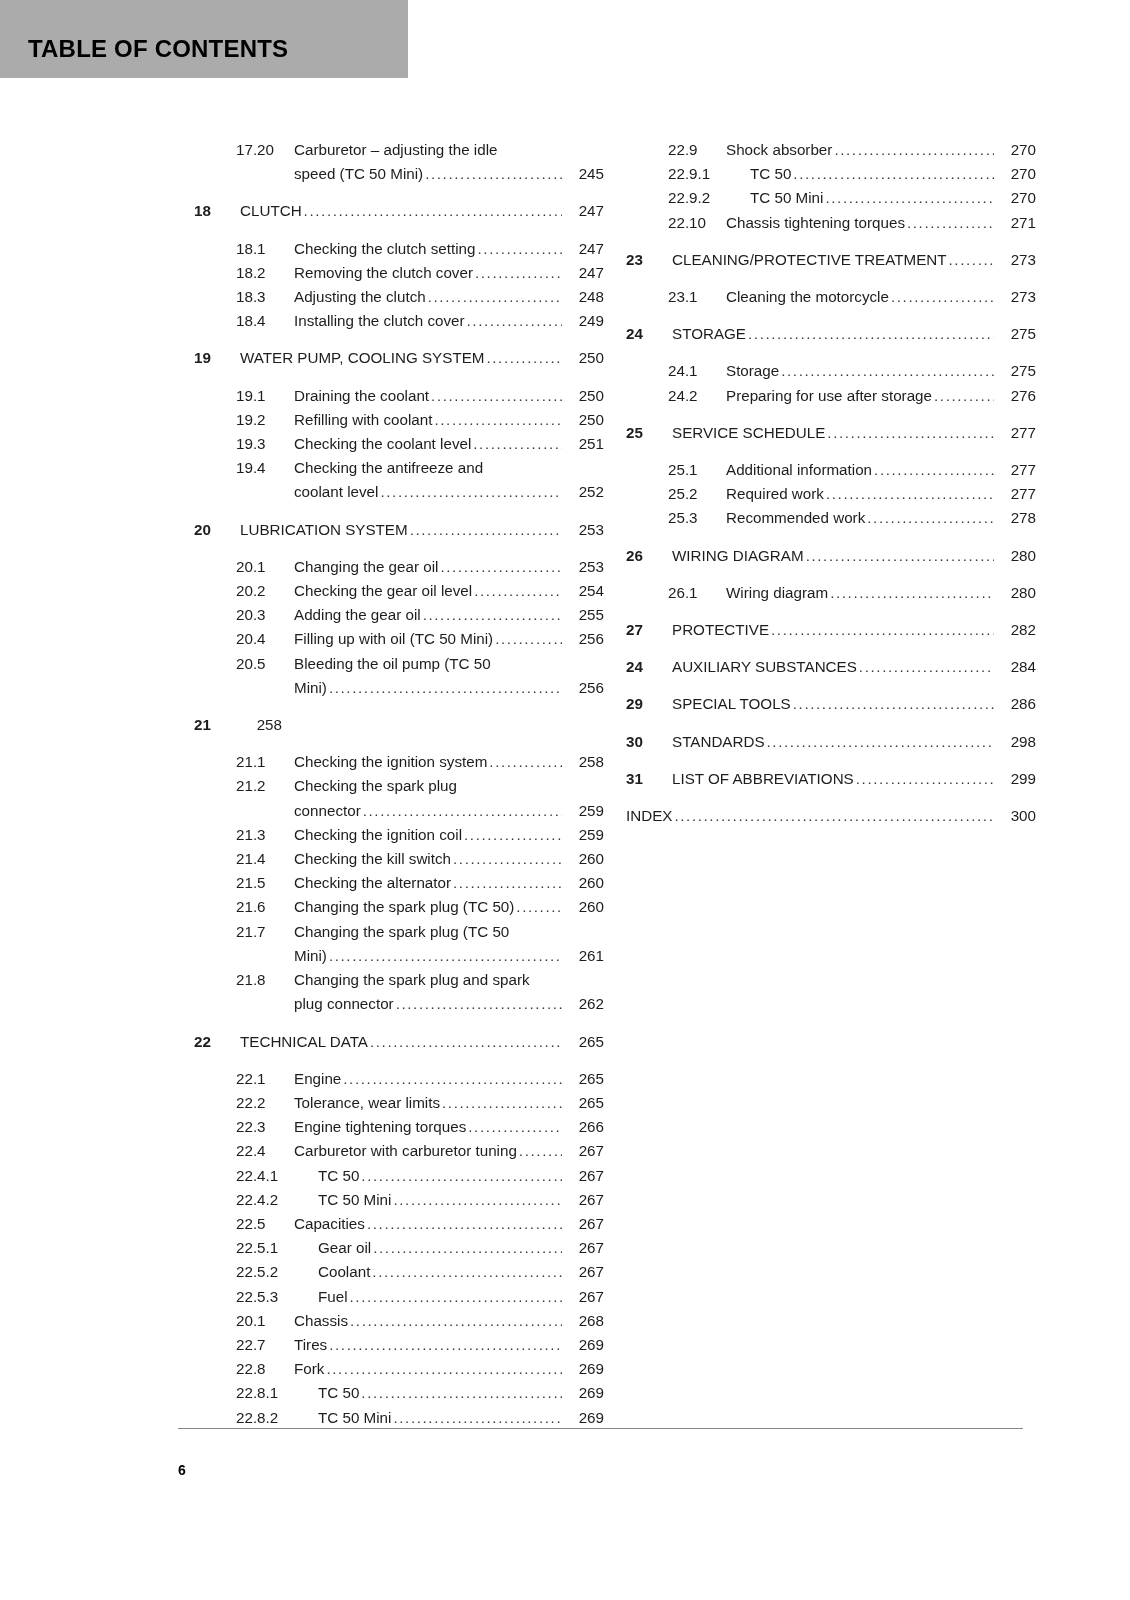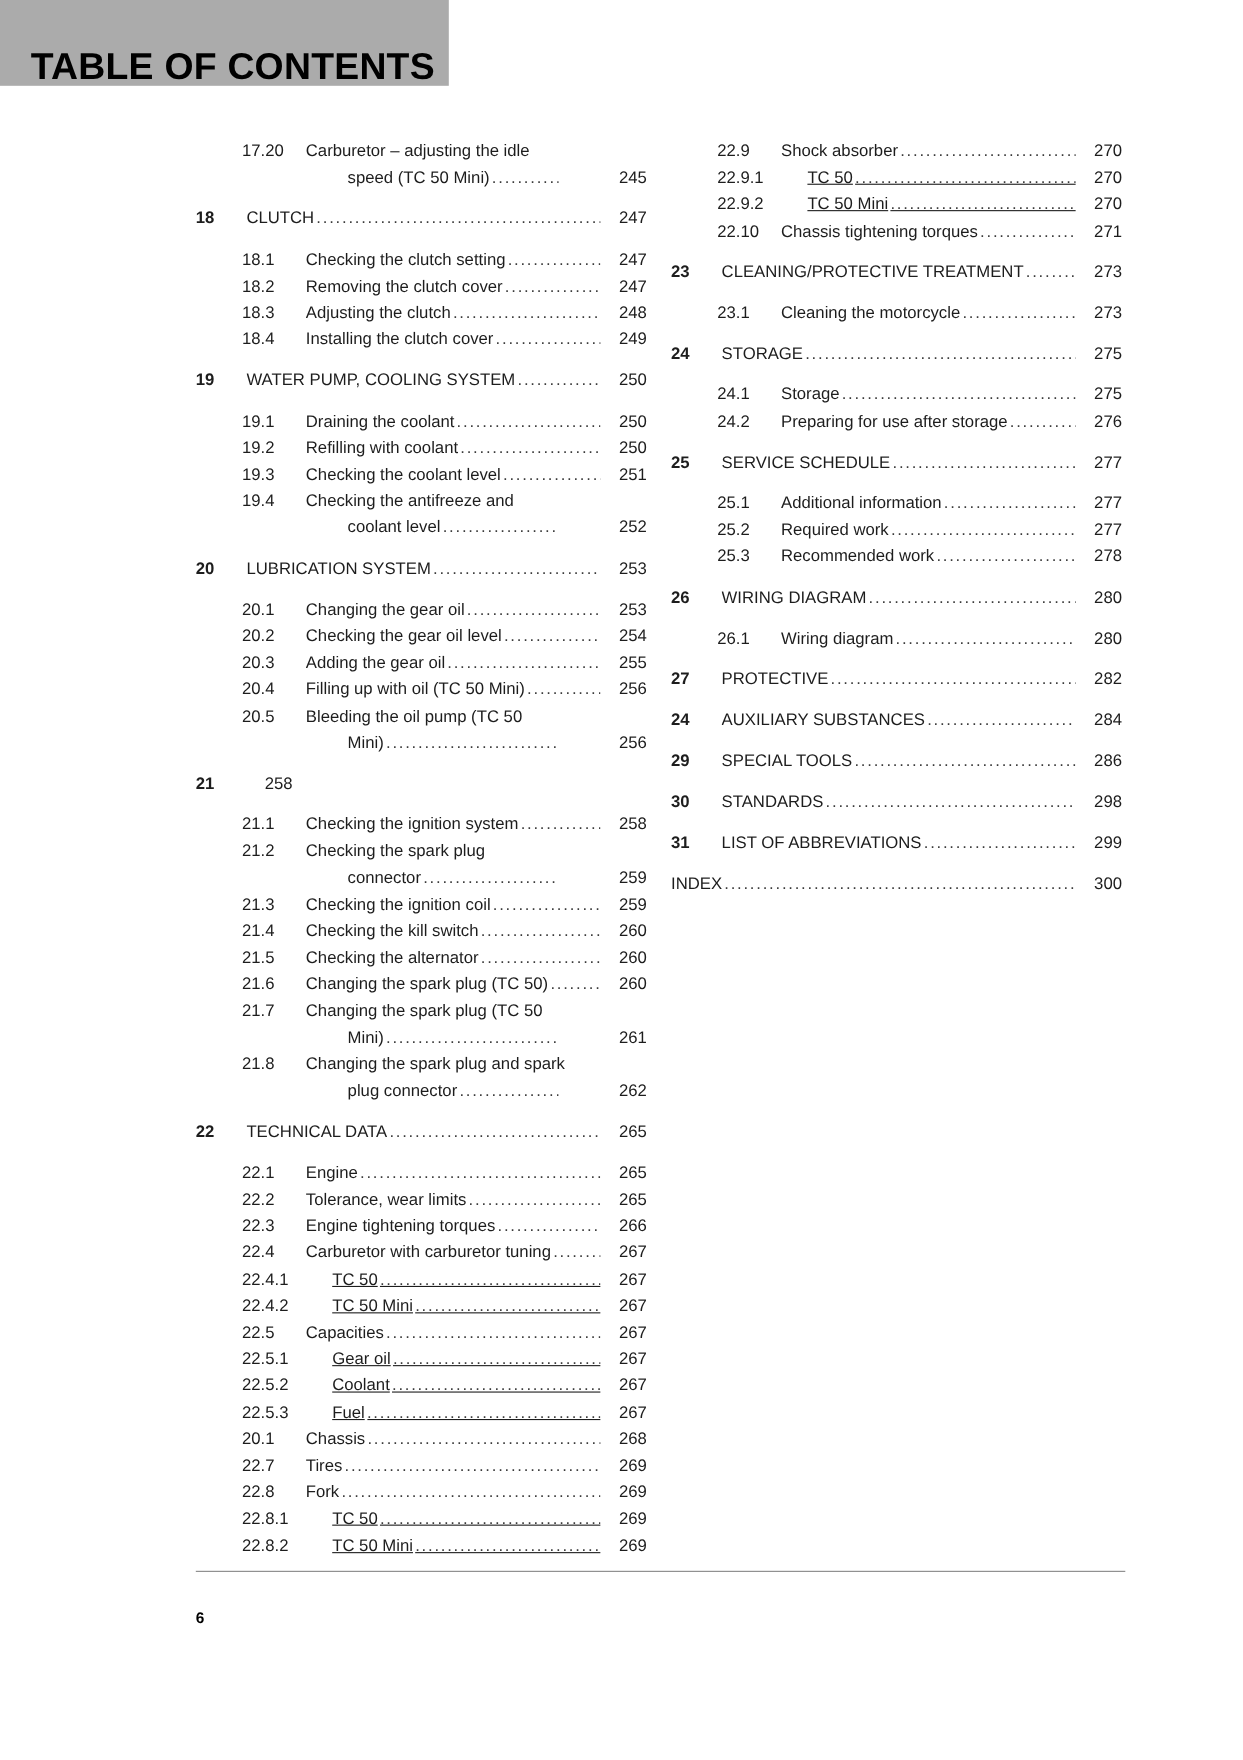--- a/index.html
+++ b/index.html
@@ -22,71 +22,72 @@
     left: 0;
     top: 0;
     width: 408px;
     height: 78px;
     background: #ababab;
   }
   .header-title {
     position: absolute;
     left: 28px;
     top: 19px;
-    font-size: 34px;
+    font-size: 24px;
     font-weight: bold;
     letter-spacing: 0.2px;
     color: #000000;
     white-space: nowrap;
   }
 
   
   .columns {
     position: absolute;
     left: 0;
     top: 126px;
     width: 1130px;
   }
   .col {
     position: absolute;
-    top: 0;
+    top: 12px;
+    margin-left: 16px;
   }
   .col-left  { left: 178px; width: 410px; }
   .col-right { left: 610px; width: 410px; }
 
   
   .toc-row {
     display: flex;
     align-items: baseline;
     font-size: 15.2px;
     line-height: 24.2px;
     color: #1d1d1d;
     white-space: nowrap;
   }
   .toc-row.lvl1 { margin-top: 13px; margin-bottom: 13px; }
-  .toc-row.cont { margin-top: 0; gap: 38px; }
+  .toc-row.cont { margin-top: 0; }
 
   .num {
     flex: 0 0 auto;
     text-align: left;
   }
   
   .lvl1 .num   { width: 46px; font-weight: bold; }
   
   .lvl2 .num   { width: 58px; margin-left: 42px; }
   .lvl3 .num   { width: 58px; margin-left: 42px; }
 
   .title-wrap {
     flex: 1 1 auto;
     display: flex;
     align-items: baseline;
     min-width: 0;
     overflow: hidden;
   }
-  .lvl3 .title-wrap { padding-left: 24px; text-decoration: underline; }
+  .lvl3 .title-wrap { padding-left: 24px; }
 
   .title {
     flex: 0 0 auto;
     white-space: pre;
   }
   .leader {
     flex: 1 1 auto;
     overflow: hidden;
     white-space: nowrap;
     letter-spacing: 1.6px;

